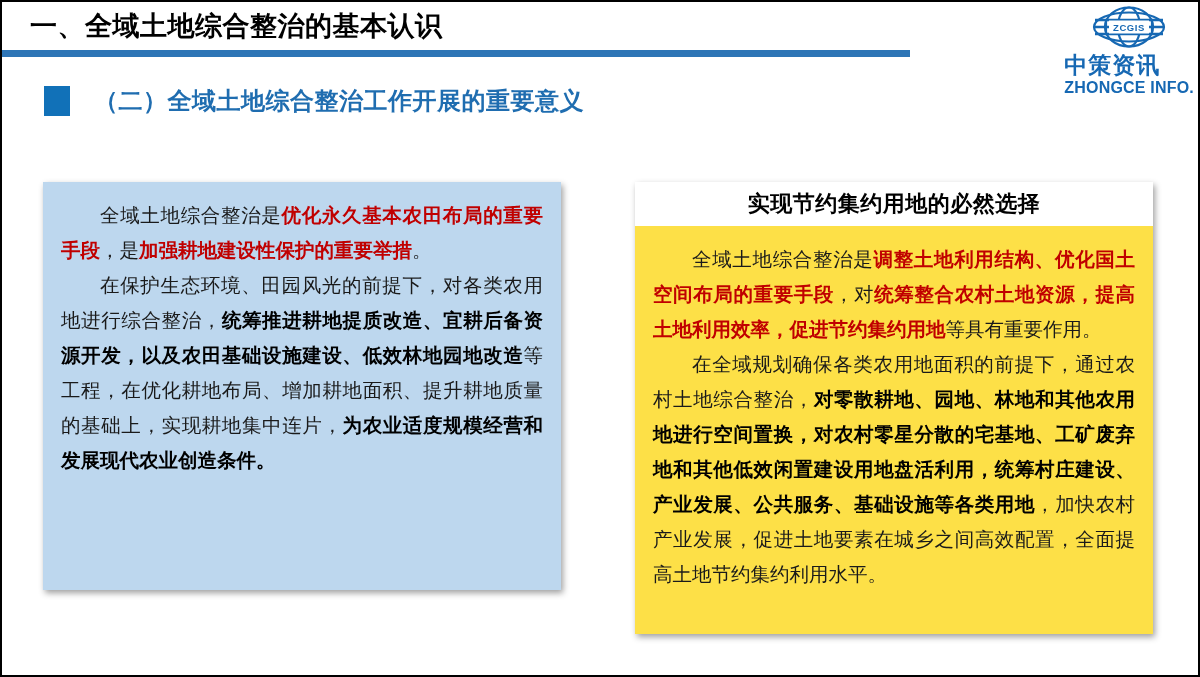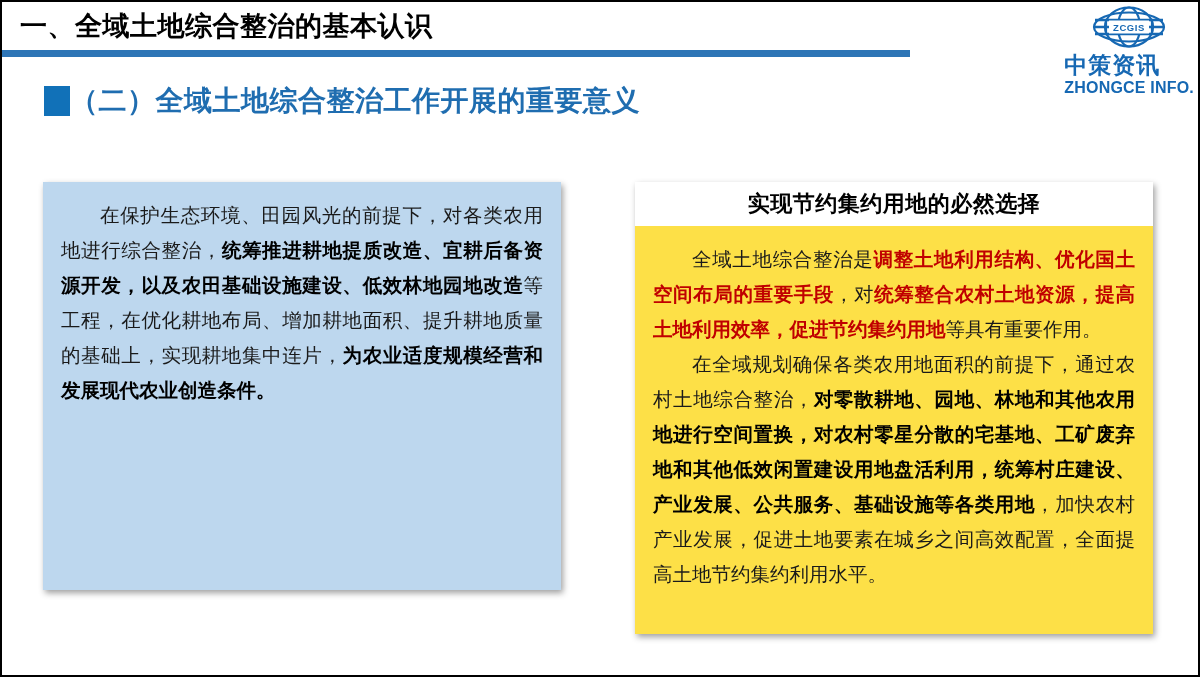--- a/index.html
+++ b/index.html
@@ -23,21 +23,21 @@
   
   .slide-header {
     position: absolute;
     left: 0;
     top: 0;
     width: 1200px;
     height: 56px;
   }
   .header-title {
     position: absolute;
-    left: 18px;
+    left: 28px;
     top: 6px;
     font-size: 27px;
     font-weight: bold;
     color: #000000;
     letter-spacing: 0.5px;
     white-space: nowrap;
   }
   .header-rule {
     position: absolute;
     left: 0;
@@ -94,21 +94,22 @@
     align-items: center;
   }
   .subtitle-marker {
     width: 26px;
     height: 30px;
     background: #1171B8;
     margin-left: 42px;
     flex: 0 0 auto;
   }
   .subtitle-text {
-    font-size: 28px;
+    margin-left: 24px;
+    font-size: 24px;
     font-weight: bold;
     color: #1F6DB0;
     letter-spacing: 0.5px;
     white-space: nowrap;
   }
 
   
   .cards {
     position: absolute;
     left: 0;
@@ -201,20 +202,21 @@
 
   <div class="subtitle-row">
     <div class="subtitle-marker" style="background: rgb(17, 113, 184);"></div>
     <div class="subtitle-text" style="color: rgb(31, 109, 176);">（二）全域土地综合整治工作开展的重要意义</div>
   </div>
 
   <div class="cards">
 
     <div class="card left">
       <div class="card-body" style="background: rgb(189, 215, 238);">
+          <p class="para"><span>全域土地综合整治是</span><span class="r">优化永久基本农田布局的重要手段</span><span>，是</span><span class="r">加强耕地建设性保护的重要举措</span><span>。</span></p>
           <p class="para"><span>在保护生态环境、田园风光的前提下，对各类农用地进行综合整治，</span><span class="b">统筹推进耕地提质改造、宜耕后备资源开发，以及农田基础设施建设、低效林地园地改造</span><span>等工程，在优化耕地布局、增加耕地面积、提升耕地质量的基础上，实现耕地集中连片，</span><span class="b">为农业适度规模经营和发展现代农业创造条件。</span></p>
         </div>
     </div>
 
     <div class="card right">
       <div class="card-head">
         <div class="card-head-text">实现节约集约用地的必然选择</div>
       </div>
       <div class="card-body" style="background: #fde047;">
           <p class="para"><span>全域土地综合整治是</span><span class="r">调整土地利用结构、优化国土空间布局的重要手段</span><span>，对</span><span class="r">统筹整合农村土地资源，提高土地利用效率，促进节约集约用地</span><span>等具有重要作用。</span></p>

